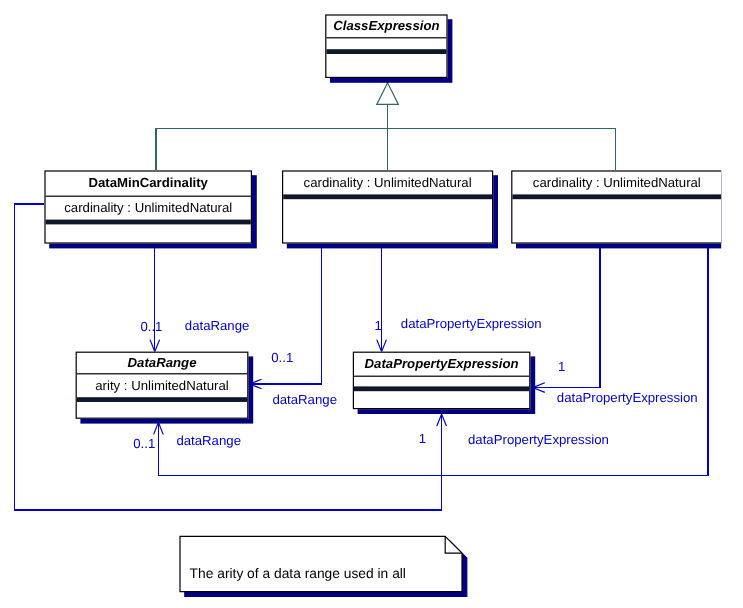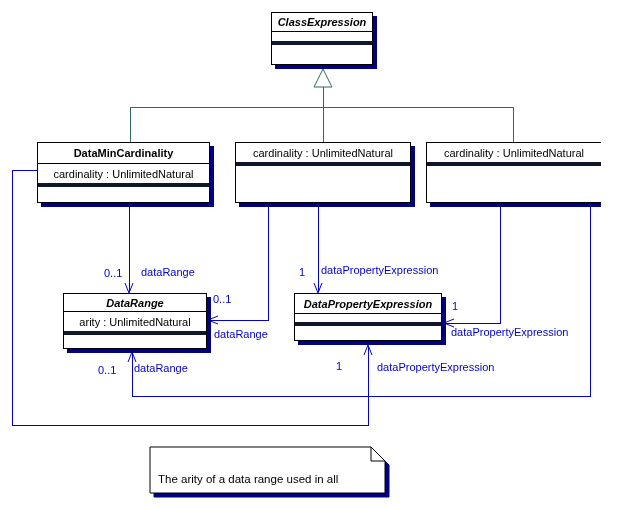--- a/index.html
+++ b/index.html
@@ -16,21 +16,21 @@
     border-bottom:1px solid #000000;display:flex;align-items:center;justify-content:center;
     font-size:11px;font-weight:bold;color:#000;white-space:nowrap;flex:0 0 auto;
   }
   .abstract .cls-title{font-style:italic;}
   .cls-attrs{
     border-bottom:4px solid #0f172a;display:flex;align-items:center;justify-content:center;
     font-size:11px;color:#000;white-space:nowrap;flex:0 0 auto;overflow:hidden;
   }
   .cls-ops{flex:1 1 auto;}
   .elabel{
-    position:absolute;font-size:11px;color:#0000d0;white-space:nowrap;line-height:12px;
+    position:absolute;font-size:11px;color:#0000d0;white-space:nowrap;line-height:12px;margin-left:13px;
   }
   .note-text{
     position:absolute;font-size:11.5px;color:#000;line-height:15px;white-space:nowrap;margin-top:20px;
   }
 </style>
 </head>
 <body>
 
 <div id="canvas">
 

